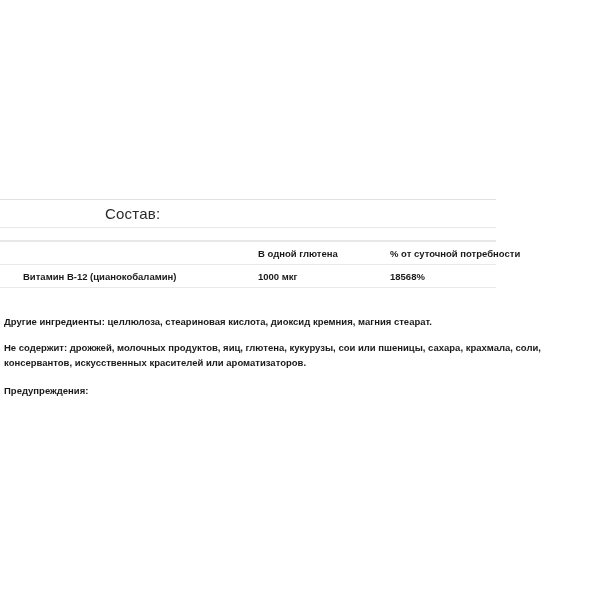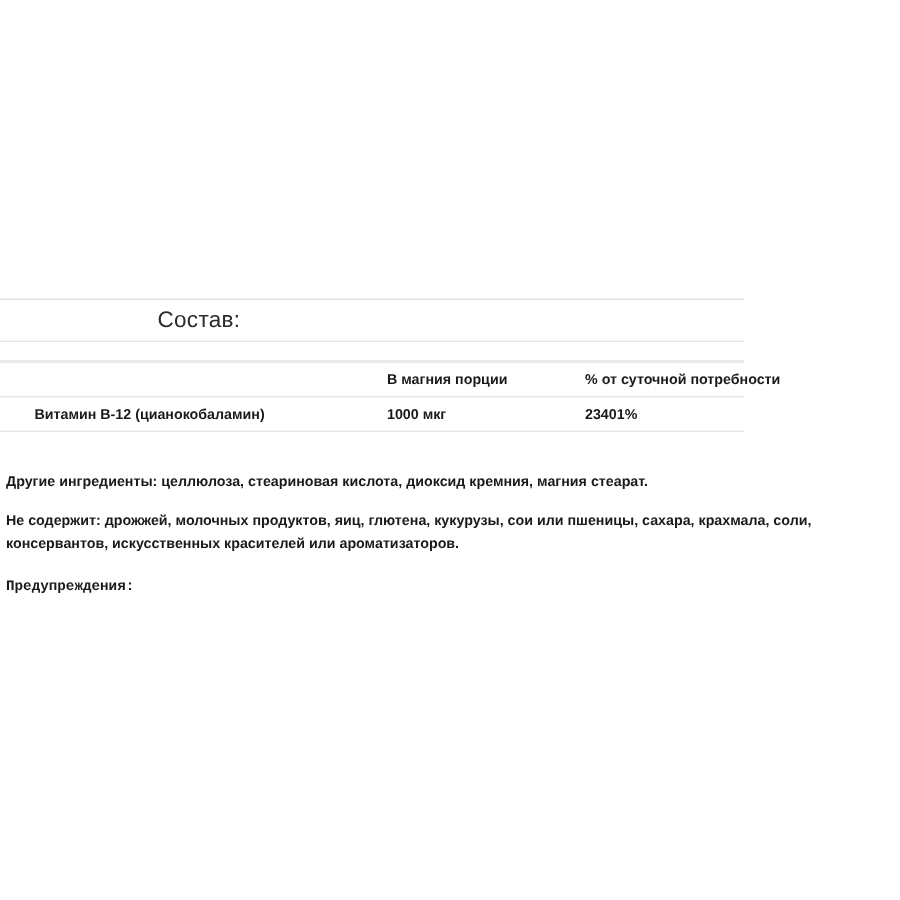--- a/index.html
+++ b/index.html
@@ -105,21 +105,21 @@
   }
   .note {
     font-size: 9.5px;
     font-weight: 700;
     line-height: 15px;
     color: #1a1a1a;
     margin: 0 0 11px 0;
     max-width: 576px;
   }
   .note:last-child { margin-bottom: 0; }
-  .note-warnings { margin-top: 13px; font-family: Liberation Mono, monospace; }
+  .note-warnings { margin-top: 13px; }
 </style>
 </head>
 <body>
 
 <div id="facts-panel">
 
   <div class="rule rule-strong"></div>
 
   <div class="title-row">
     <span class="panel-title">Состав:</span>
@@ -129,30 +129,30 @@
 
   <div class="band-spacer"></div>
 
   <div class="rule"></div>
 
 
   <div class="rule"></div>
 
   <div class="trow thead">
     <span class="cell c-name"></span>
-    <span class="cell c-amount">В магния порции</span>
+    <span class="cell c-amount">В одной глютена</span>
     <span class="cell c-dv">% от суточной потребности</span>
   </div>
 
   <div class="rule"></div>
 
   <div class="trow">
     <span class="cell c-name">Витамин B-12  (цианокобаламин)</span>
     <span class="cell c-amount">1000 мкг</span>
-    <span class="cell c-dv">23401%</span>
+    <span class="cell c-dv">18568%</span>
   </div>
 
   <div class="rule"></div>
 
 </div>
 
 <div id="notes-block">
   <p class="note">Другие ингредиенты: целлюлоза, стеариновая кислота, диоксид кремния, магния стеарат.</p>
   <p class="note">Не содержит: дрожжей, молочных продуктов, яиц, глютена, кукурузы, сои или пшеницы, сахара, крахмала, соли, консервантов, искусственных красителей или ароматизаторов.</p>
   <p class="note note-warnings">Предупреждения:</p>

